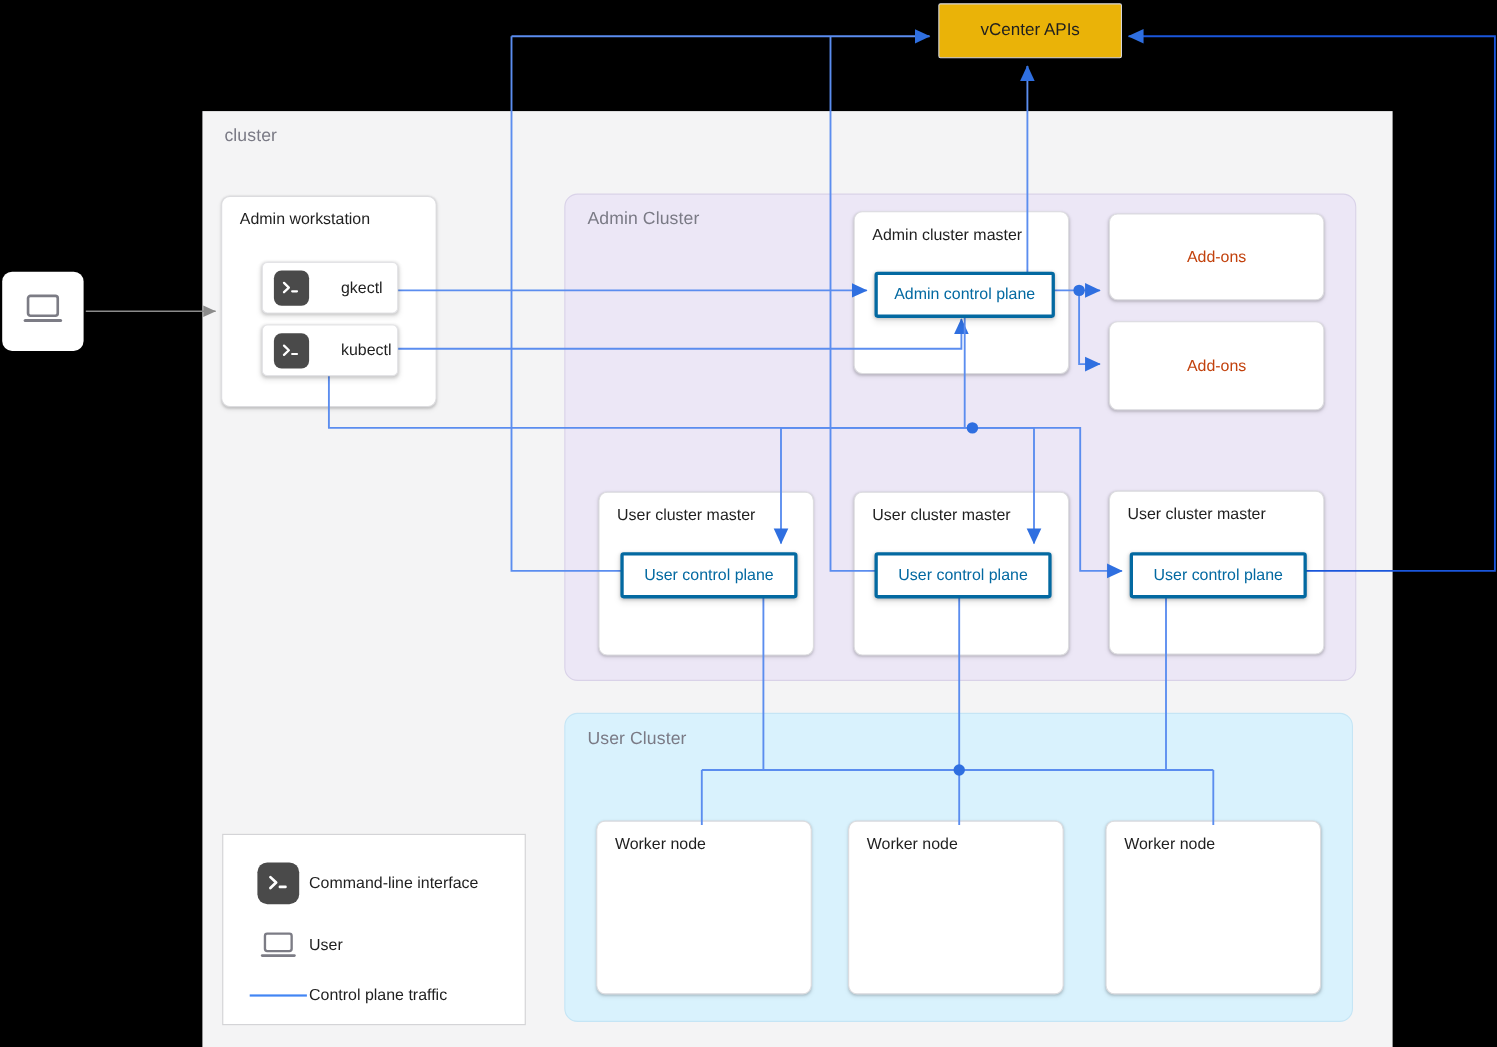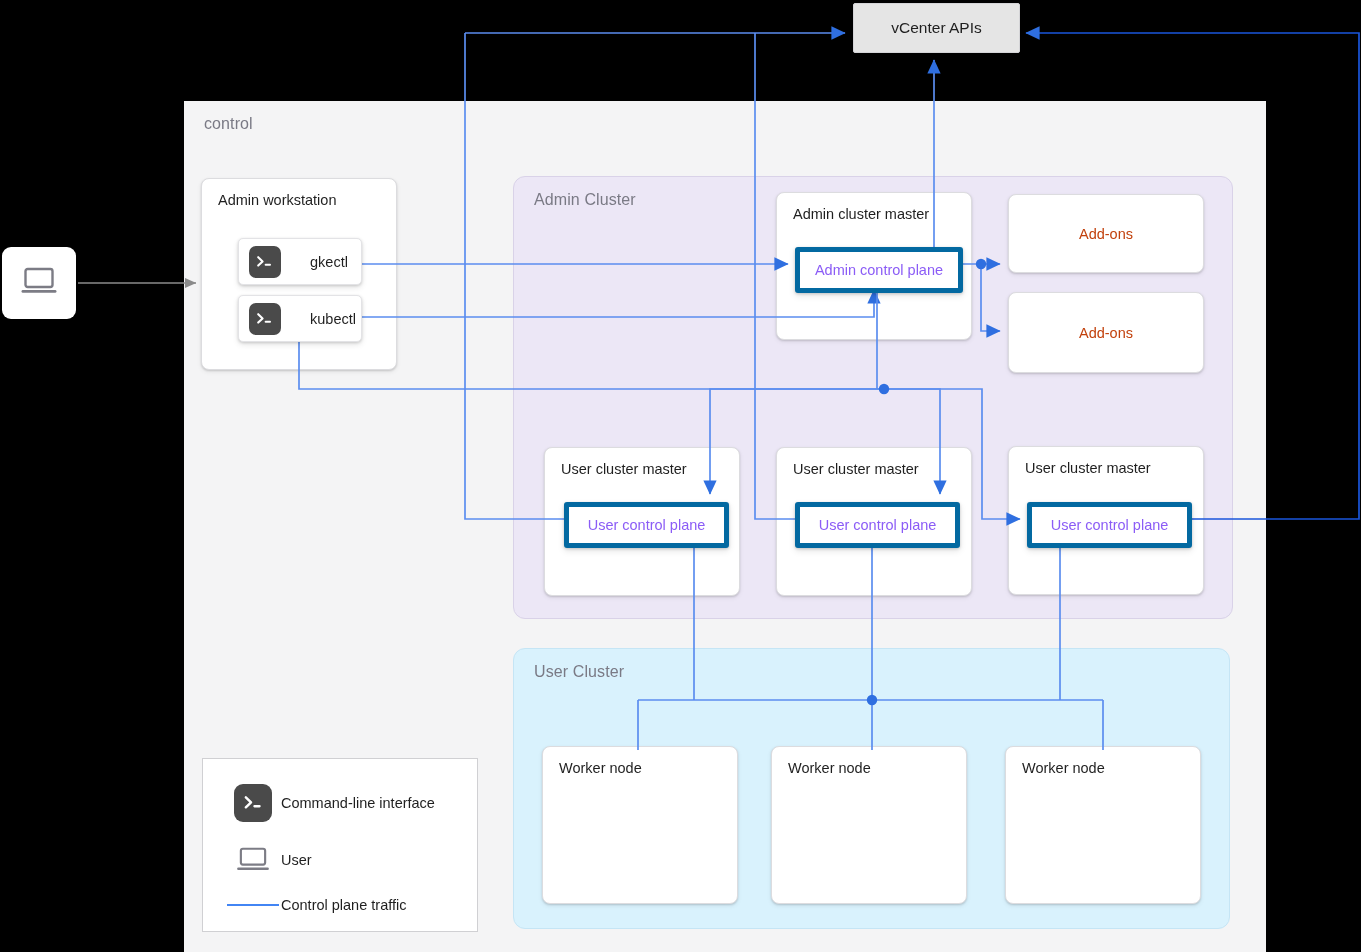--- a/index.html
+++ b/index.html
@@ -75,37 +75,37 @@
     display: flex;
     align-items: center;
     justify-content: center;
     font-size: 14.5px;
     color: #c2410c;
   }
   
   .subcard {
     position: absolute;
     background: #ffffff;
-    border: 5px solid #0369a1;
+    border: 3px solid #0369a1;
     border-radius: 3px;
     box-shadow: 0 1px 3px rgba(0,0,0,.18), 0 3px 7px rgba(0,0,0,.10);
     display: flex;
     align-items: center;
     justify-content: center;
     font-size: 14.5px;
-    color: #8b5cf6;
+    color: #0369a1;
     z-index: 8;
     white-space: nowrap;
   }
   
   .vcenter-box {
     position: absolute;
     left: 853px; top: 3px;
     width: 165px; height: 48px;
-    background: #e5e5e5;
+    background: #eab308;
     border: 1px solid #d4d4d7;
     border-radius: 2px;
     display: flex;
     align-items: center;
     justify-content: center;
     font-size: 15.5px;
     color: #1f1f1f;
     z-index: 9;
   }
   
@@ -185,21 +185,21 @@
     height: 2px;
     background: #4285f4;
   }
 </style>
 </head>
 <body>
 
 <div id="stage">
 
   <div class="container-vsphere">
-    <div class="container-label">control</div>
+    <div class="container-label">cluster</div>
   </div>
 
   <div class="container-admin">
     <div class="container-label">Admin Cluster</div>
   </div>
 
   <div class="container-user">
     <div class="container-label">User Cluster</div>
   </div>
 

